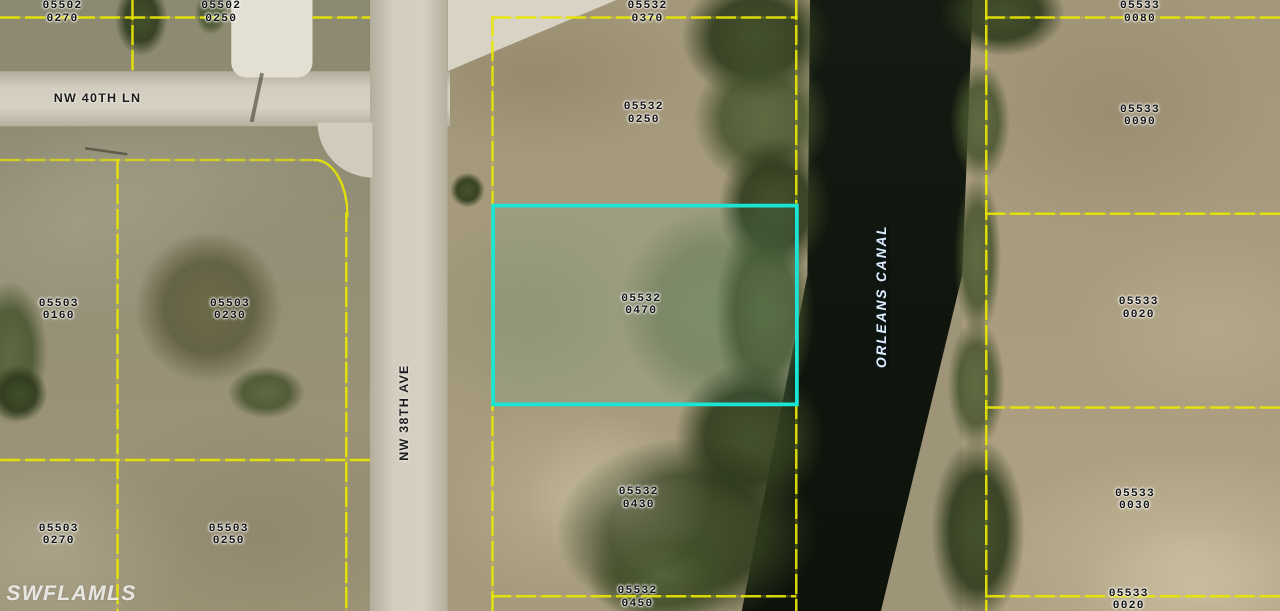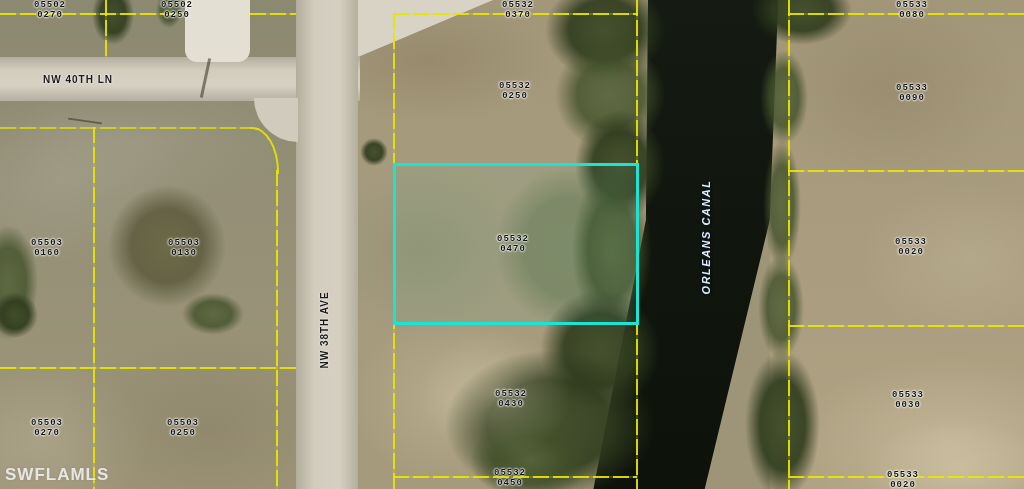--- a/index.html
+++ b/index.html
@@ -110,20 +110,21 @@
     z-index:60;transform:translate(-50%,-50%) rotate(-90deg);
     font-size:11px;font-weight:700;font-style:italic;letter-spacing:1.5px;
     color:#dfeefb;white-space:nowrap;
     text-shadow:0 0 3px rgba(15,35,55,.95),0 1px 2px rgba(0,0,0,.8);
   }
   .watermark{
     z-index:70;left:5px;top:465px;
     font-size:17px;font-weight:700;letter-spacing:1px;
     color:rgba(255,255,255,.78);
     text-shadow:0 0 2px rgba(120,120,110,.6);
+    font-style:italic;
   }
 </style>
 </head>
 <body>
 
 <div class="viewport">
 
   <div class="abs zone-left"></div>
   <div class="abs zone-mid"></div>
   <div class="abs zone-right"></div>
@@ -202,21 +203,21 @@
   <div class="abs plabel" style="left:912px;top:10px;">
       <span>05533</span>
       <span>0080</span>
     </div>
   <div class="abs plabel" style="left:47px;top:248px;">
       <span>05503</span>
       <span>0160</span>
     </div>
   <div class="abs plabel" style="left:184px;top:248px;">
       <span>05503</span>
-      <span>0130</span>
+      <span>0230</span>
     </div>
   <div class="abs plabel" style="left:515px;top:91px;">
       <span>05532</span>
       <span>0250</span>
     </div>
   <div class="abs plabel" style="left:912px;top:93px;">
       <span>05533</span>
       <span>0090</span>
     </div>
   <div class="abs plabel" style="left:513px;top:244px;">

